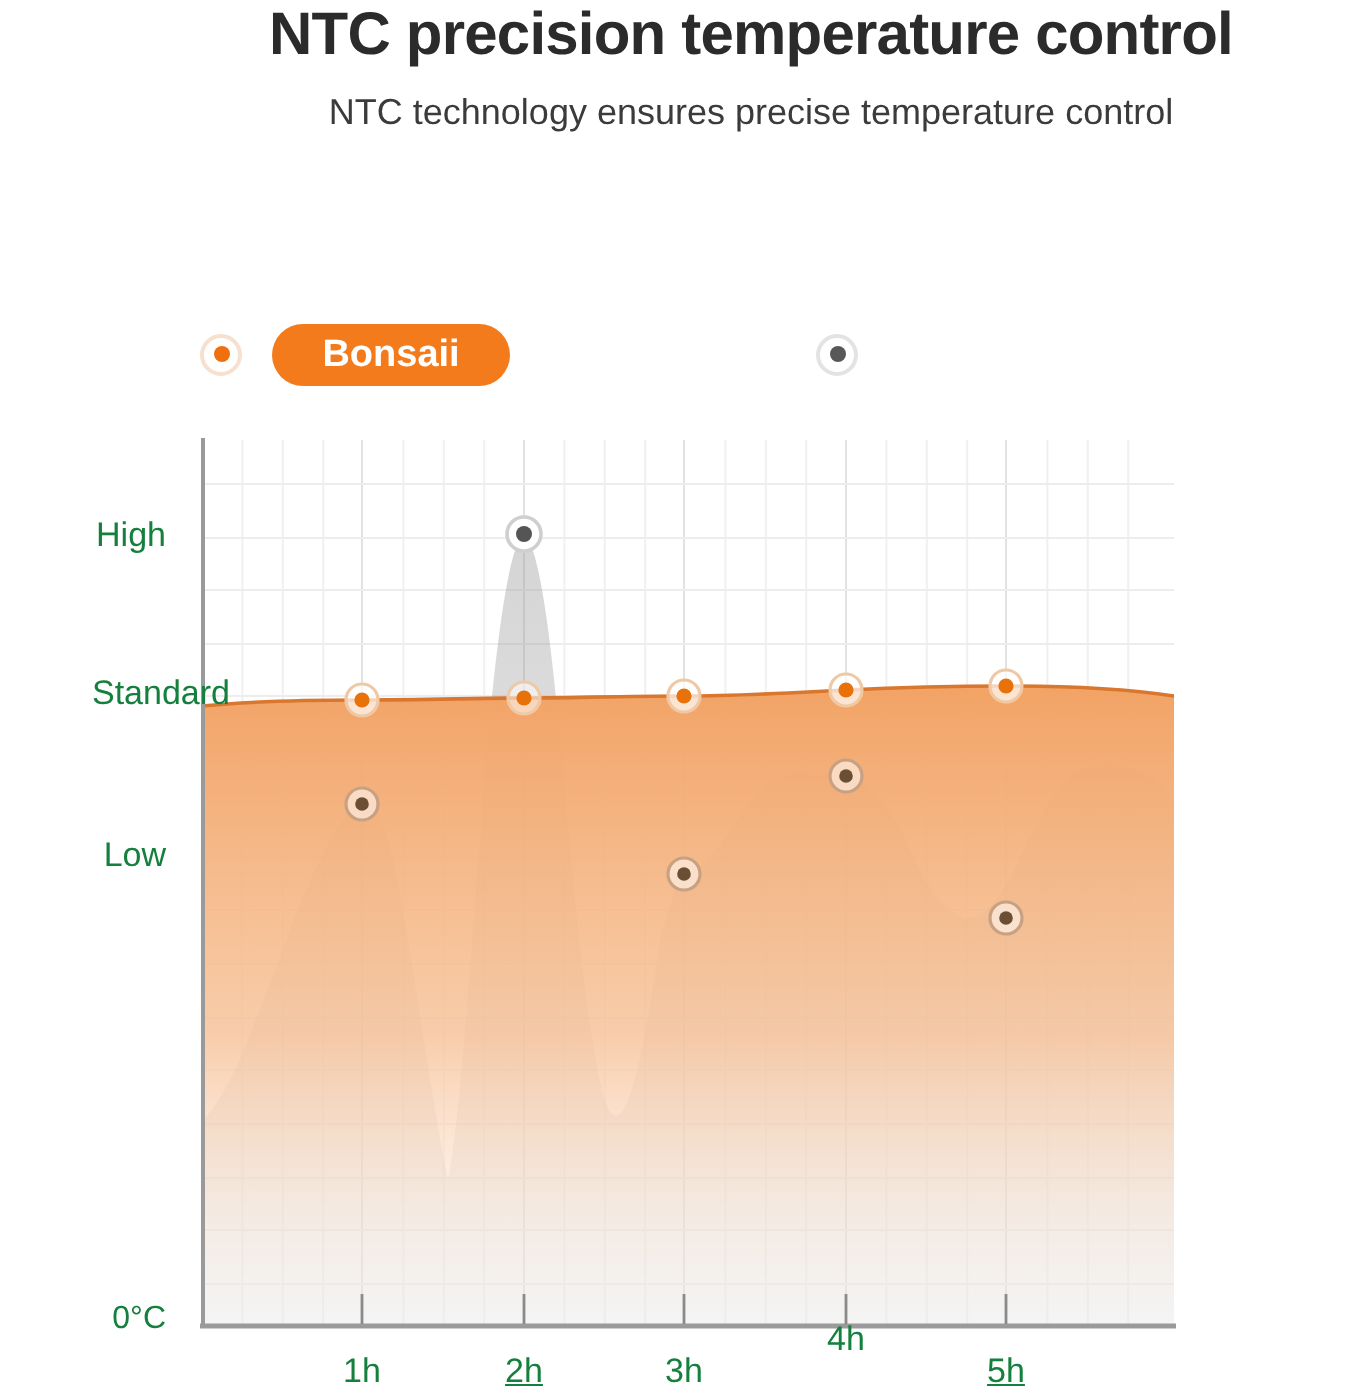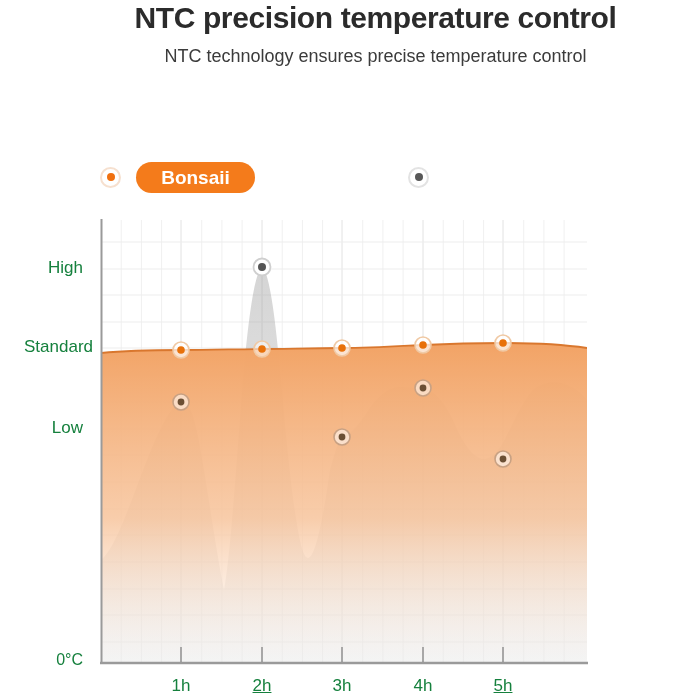--- a/index.html
+++ b/index.html
@@ -309,24 +309,24 @@
     <line x1="181" y1="647" x2="181" y2="662"></line>
     <line x1="262" y1="647" x2="262" y2="662"></line>
     <line x1="342" y1="647" x2="342" y2="662"></line>
     <line x1="423" y1="647" x2="423" y2="662"></line>
     <line x1="503" y1="647" x2="503" y2="662"></line>
   </g>
 </svg>
 
 <div>
   <div class="ylabel" style="right:596px; top:258px;">High</div>
-  <div class="ylabel" style="right:586px; top:337px;">Standard</div>
+  <div class="ylabel" style="right:564px; top:337px;">Standard</div>
   <div class="ylabel" style="right:596px; top:418px;">Low</div>
   <div class="ylabel" style="right:596px; top:651px; font-size:16px;">0°C</div>
 </div>
 
 <div>
   <div class="xlabel" style="left:161px; top:676px; width:40px;">1h</div>
   <div class="xlabel" style="left:242px; top:676px; width:40px;text-decoration:underline;">2h</div>
   <div class="xlabel" style="left:322px; top:676px; width:40px;">3h</div>
-  <div class="xlabel" style="left:403px; top:676px; width:40px;">4h</div>
+  <div class="xlabel" style="left:403px; top:660px; width:40px;">4h</div>
   <div class="xlabel" style="left:483px; top:676px; width:40px;text-decoration:underline;">5h</div>
 </div>
 
 </body></html>

